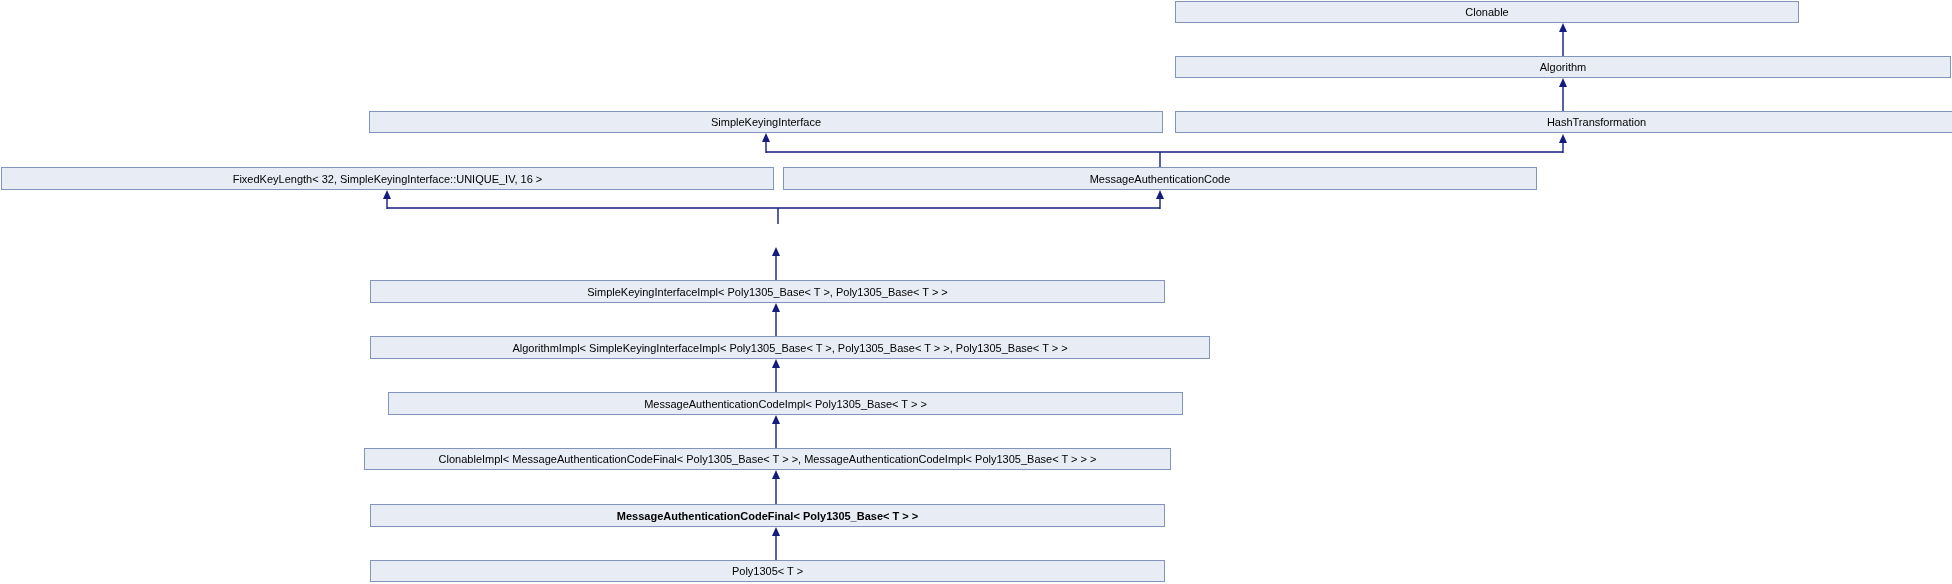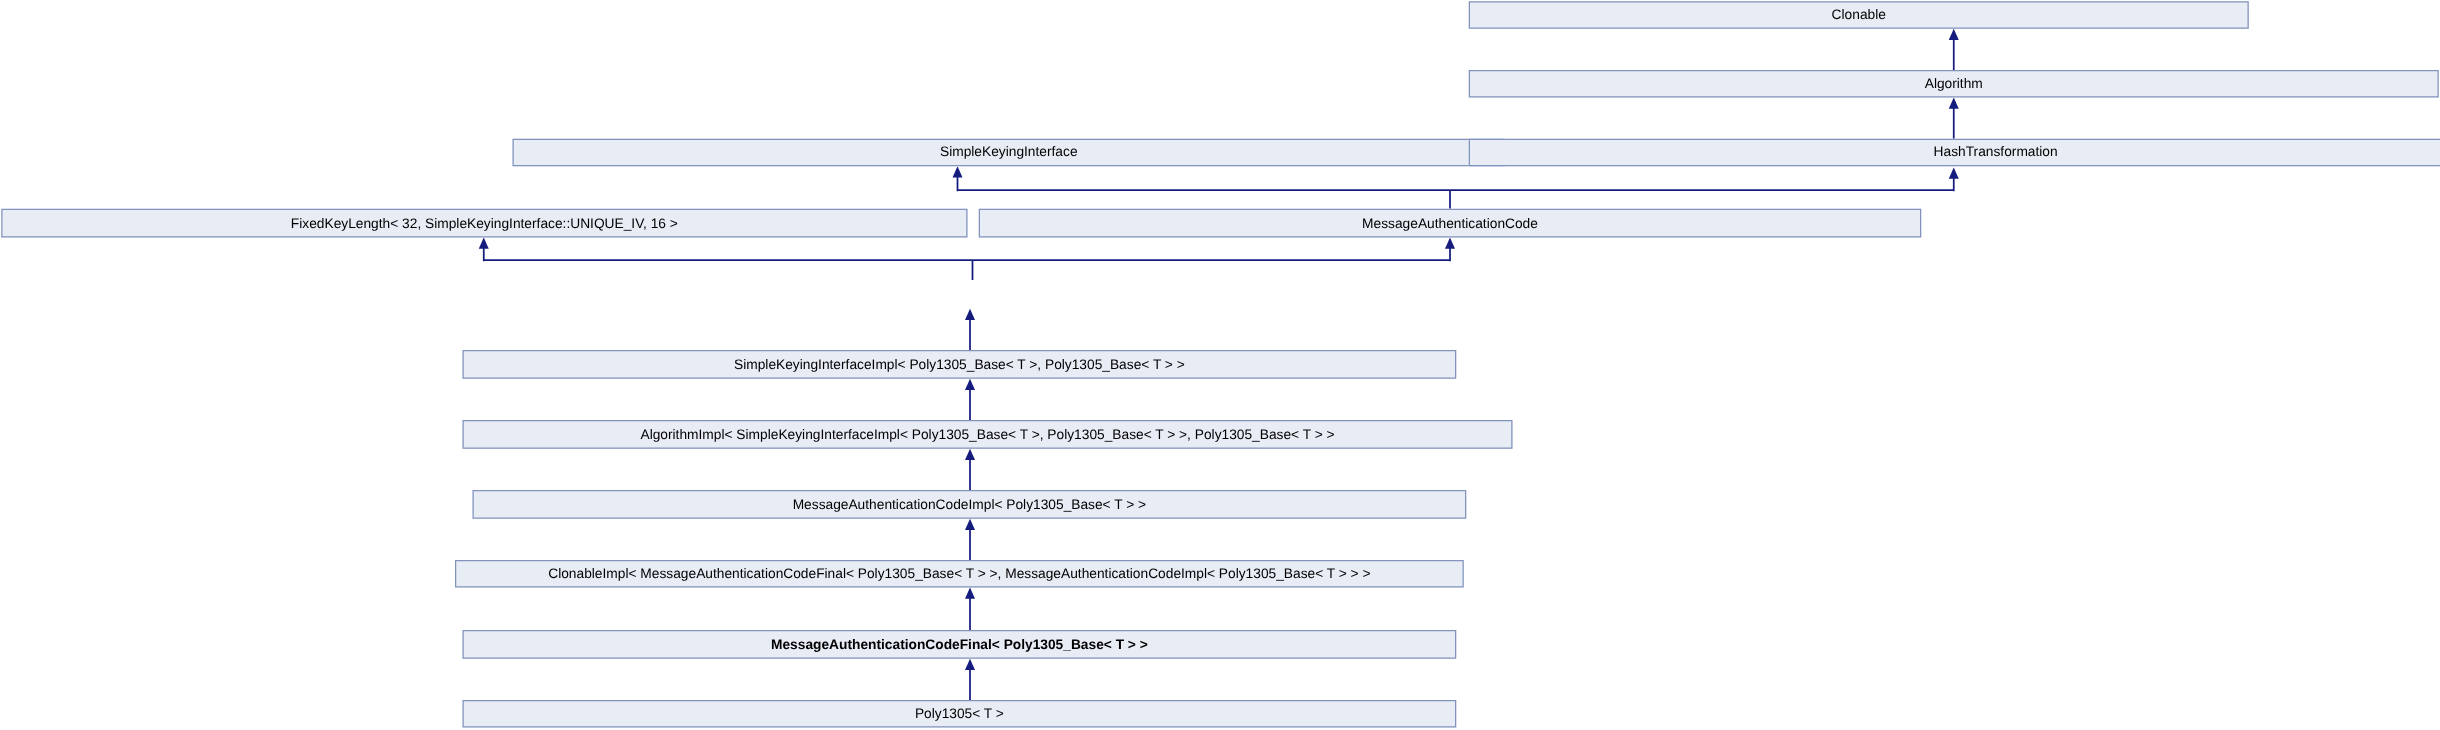--- a/index.html
+++ b/index.html
@@ -112,21 +112,21 @@
   </svg>
 
   <div class="node" style="left:1175px;top:1px;width:624px;height:22px;">
     <span>Clonable</span>
   </div>
 
   <div class="node" style="left:1175px;top:56px;width:776px;height:22px;">
     <span>Algorithm</span>
   </div>
 
-  <div class="node" style="left:369px;top:111px;width:794px;height:22px;margin-left:41px;">
+  <div class="node" style="left:369px;top:111px;width:794px;height:22px;">
     <span>SimpleKeyingInterface</span>
   </div>
 
   <div class="node" style="left:1175px;top:111px;width:843px;height:22px;">
     <span>HashTransformation</span>
   </div>
 
   <div class="node" style="left:1px;top:167px;width:773px;height:23px;">
     <span>FixedKeyLength&lt; 32, SimpleKeyingInterface::UNIQUE_IV, 16 &gt;</span>
   </div>
@@ -137,21 +137,21 @@
 
 
   <div class="node" style="left:370px;top:280px;width:795px;height:23px;">
     <span>SimpleKeyingInterfaceImpl&lt; Poly1305_Base&lt; T &gt;, Poly1305_Base&lt; T &gt; &gt;</span>
   </div>
 
   <div class="node" style="left:370px;top:336px;width:840px;height:23px;">
     <span>AlgorithmImpl&lt; SimpleKeyingInterfaceImpl&lt; Poly1305_Base&lt; T &gt;, Poly1305_Base&lt; T &gt; &gt;, Poly1305_Base&lt; T &gt; &gt;</span>
   </div>
 
-  <div class="node" style="left:378px;top:392px;width:795px;height:23px;">
+  <div class="node" style="left:388px;top:392px;width:795px;height:23px;">
     <span>MessageAuthenticationCodeImpl&lt; Poly1305_Base&lt; T &gt; &gt;</span>
   </div>
 
   <div class="node" style="left:364px;top:448px;width:807px;height:22px;">
     <span>ClonableImpl&lt; MessageAuthenticationCodeFinal&lt; Poly1305_Base&lt; T &gt; &gt;, MessageAuthenticationCodeImpl&lt; Poly1305_Base&lt; T &gt; &gt; &gt;</span>
   </div>
 
   <div class="node" style="left:370px;top:504px;width:795px;height:23px;font-weight:bold;">
     <span>MessageAuthenticationCodeFinal&lt; Poly1305_Base&lt; T &gt; &gt;</span>
   </div>

